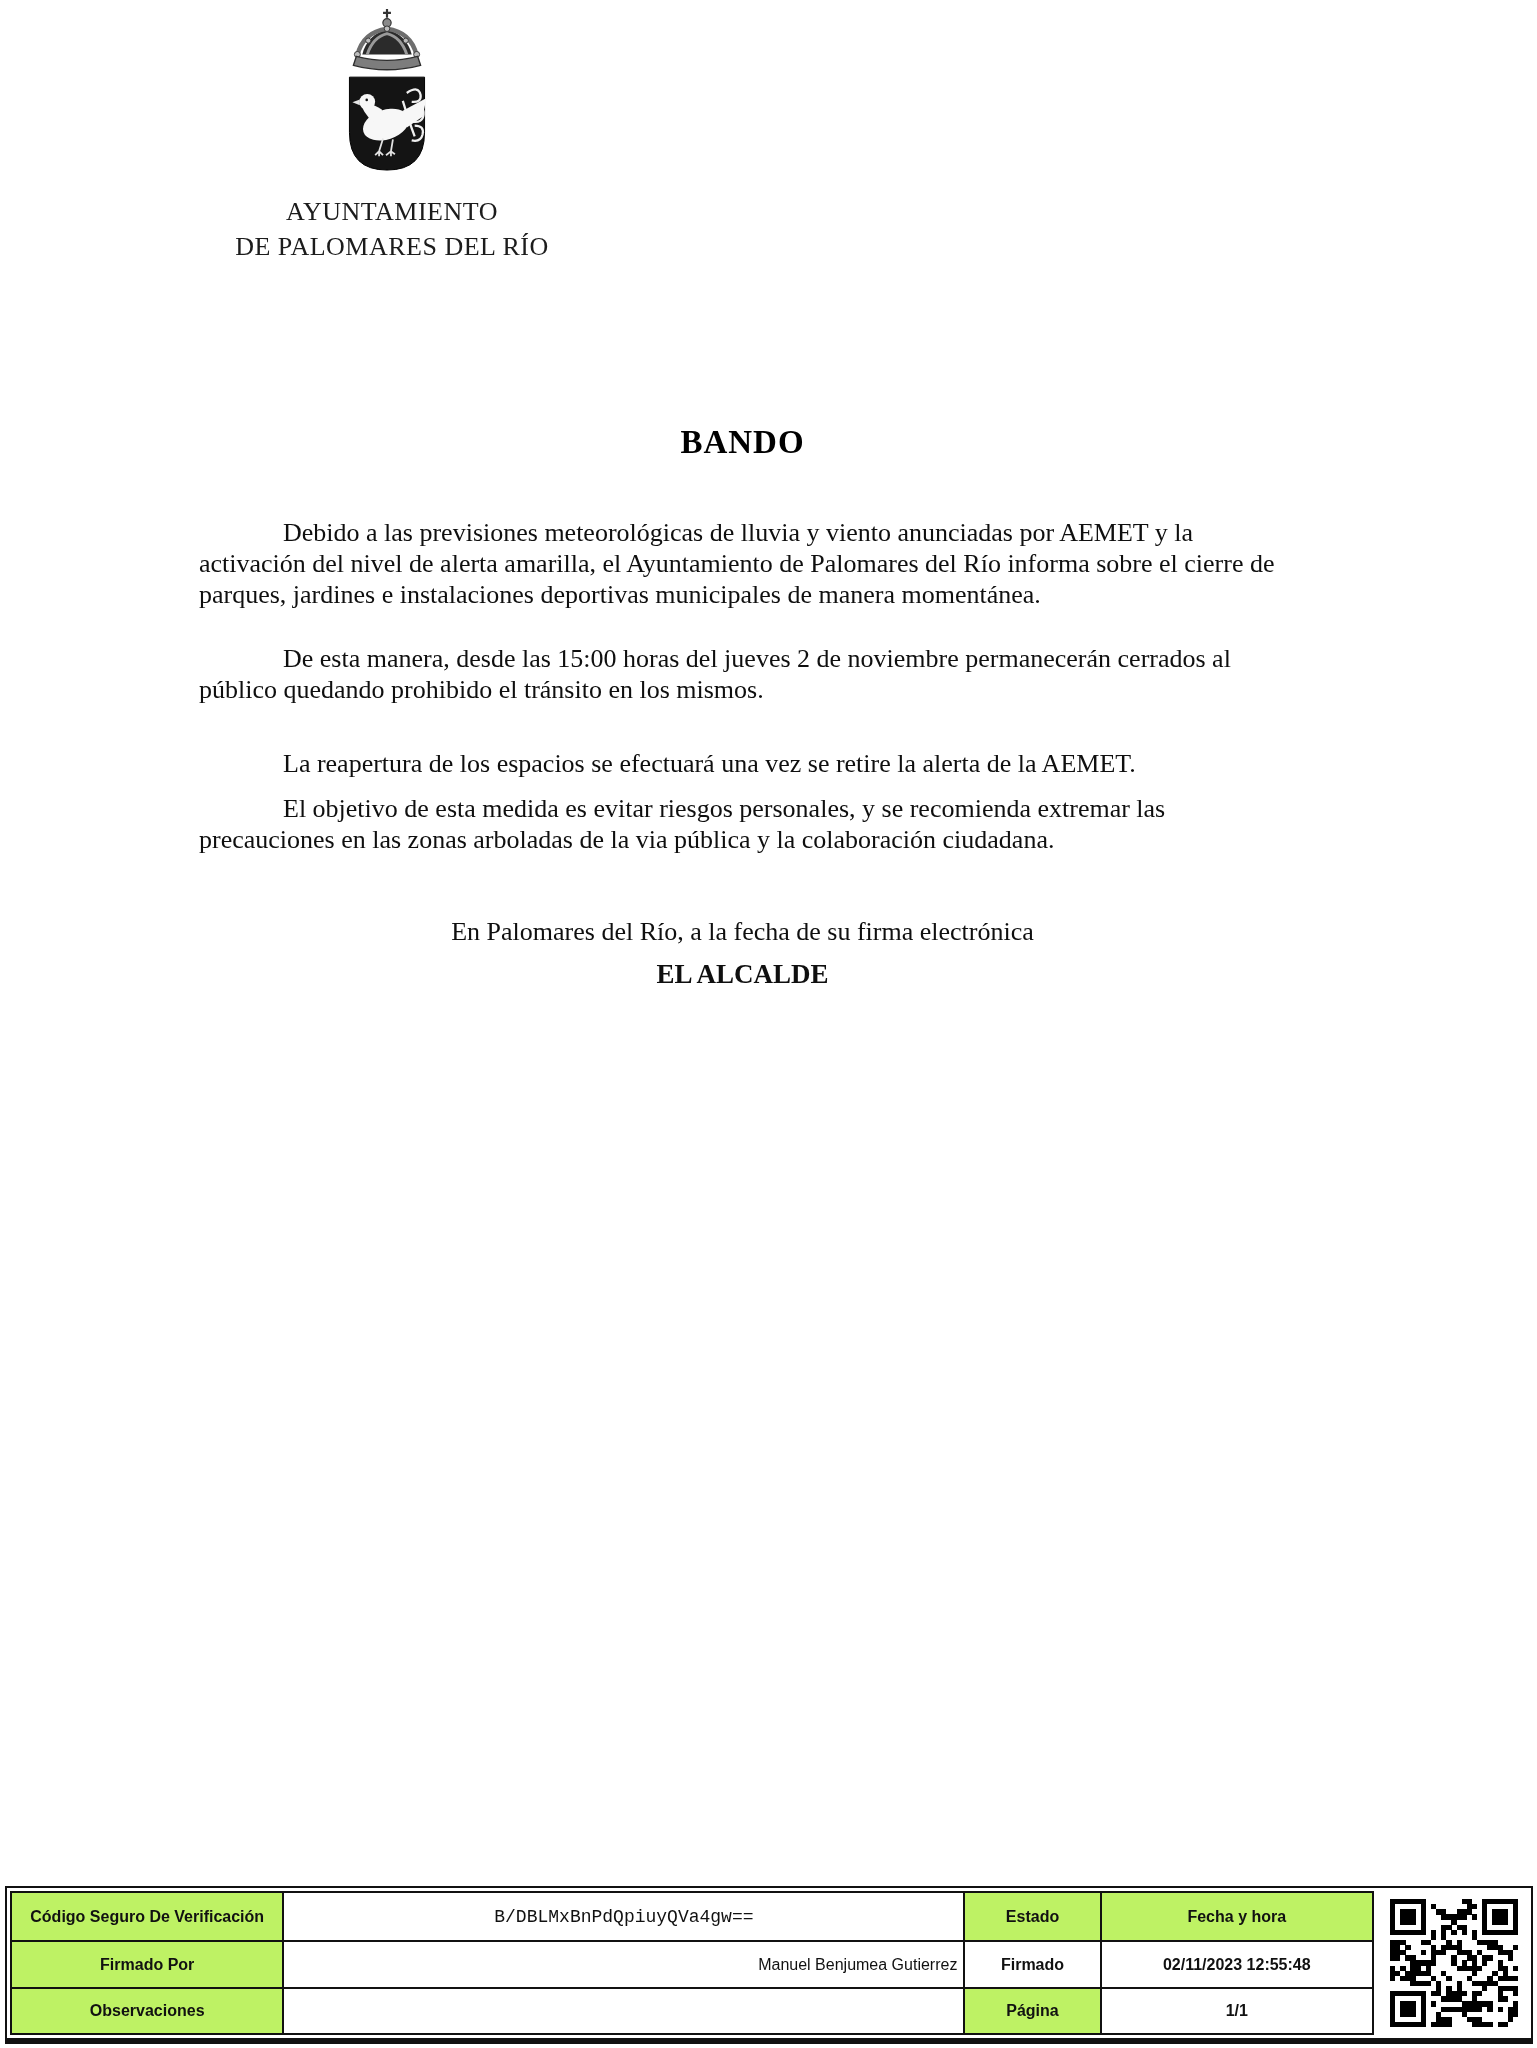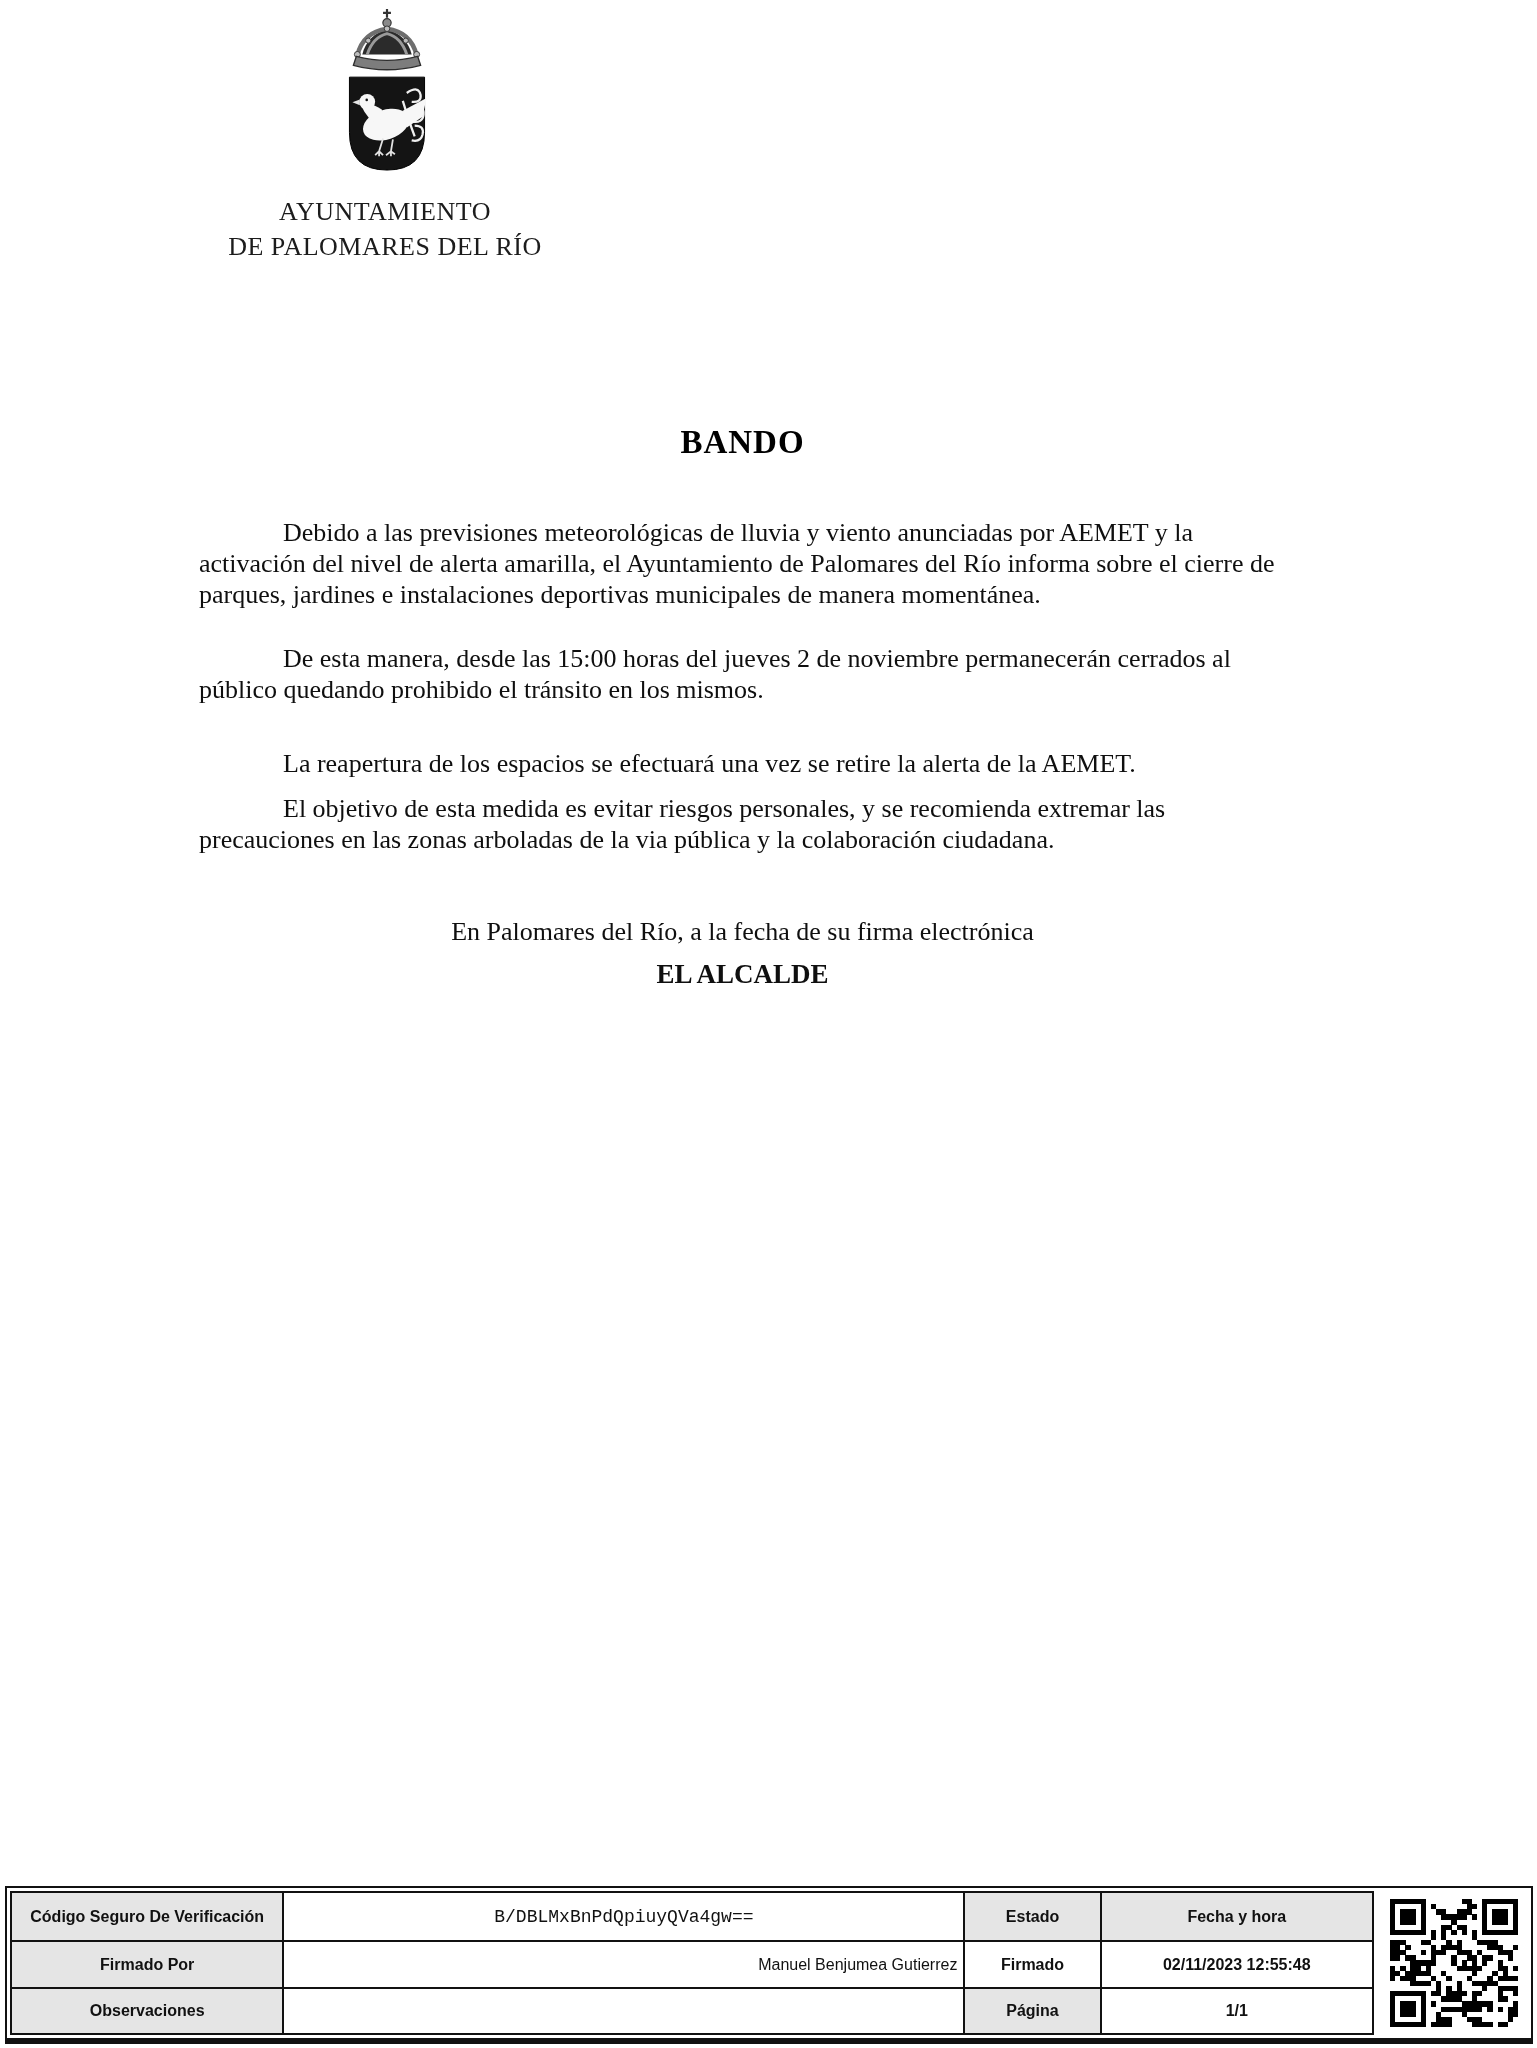--- a/index.html
+++ b/index.html
@@ -1,20 +1,20 @@
 <!DOCTYPE html>
 <html><head>
 <meta charset="utf-8">
 <style>
   html,body{margin:0;padding:0;background:#ffffff;}
   body{width:1537px;height:2048px;position:relative;font-family:"Liberation Serif",serif;color:#111;overflow:hidden;}
 
   
   .emblem{position:absolute;left:337px;top:6px;width:100px;height:168px;}
-  .org-name{position:absolute;left:165px;top:194px;width:440px;text-align:center;
+  .org-name{position:absolute;left:172px;top:194px;width:440px;text-align:center;
             font-size:26px;line-height:35px;letter-spacing:.5px;color:#1c1c1c;}
 
   
   .doc-title{position:absolute;left:185px;top:424px;width:1115px;text-align:center;
              font-size:33px;font-weight:bold;letter-spacing:1px;color:#000000;}
   .doc-text{position:absolute;left:185px;top:503px;width:1110px;
             font-size:26px;line-height:31px;color:#0f0f0f;}
   .doc-text p{margin:14px;text-indent:84px;}
   .doc-text p.gap1{margin-top:33px;}
   .doc-text p.gap2{margin-top:43px;}
@@ -24,21 +24,21 @@
   .signature .role{margin-top:12px;font-weight:bold;font-size:27px;}
 
   
   .foot-wrap{position:absolute;left:5px;right:4px;top:1886px;bottom:4px;
              border:2px solid #111;border-bottom:6px solid #111;
              display:flex;align-items:stretch;gap:6px;padding:3px;box-sizing:border-box;background:#fff;}
   table.verif{flex:1 1 auto;border-collapse:collapse;table-layout:fixed;
               font-family:"Liberation Sans",sans-serif;font-size:16px;}
   table.verif td{border:2px solid #111;padding:1px 6px;vertical-align:middle;
                  overflow:hidden;white-space:nowrap;}
-  td.lbl{background:#e5e5e5;font-weight:bold;text-align:center;}
+  td.lbl{background:#bef264;font-weight:bold;text-align:center;}
   td.val{text-align:center;font-weight:bold;}
   td.val-left{text-align:right;}
   td.mono{font-family:"Liberation Mono","DejaVu Sans Mono",monospace;font-size:18px;text-align:center;}
   tr.r1 td{height:28px;} tr.r2 td{height:26px;} tr.r3 td{height:26px;}
   tr.r4 td{height:48px;padding-bottom:10px;}
   .qr-box{flex:0 0 148px;display:flex;align-items:center;justify-content:center;background:#fff;}
 </style>
 </head>
 <body>
 

